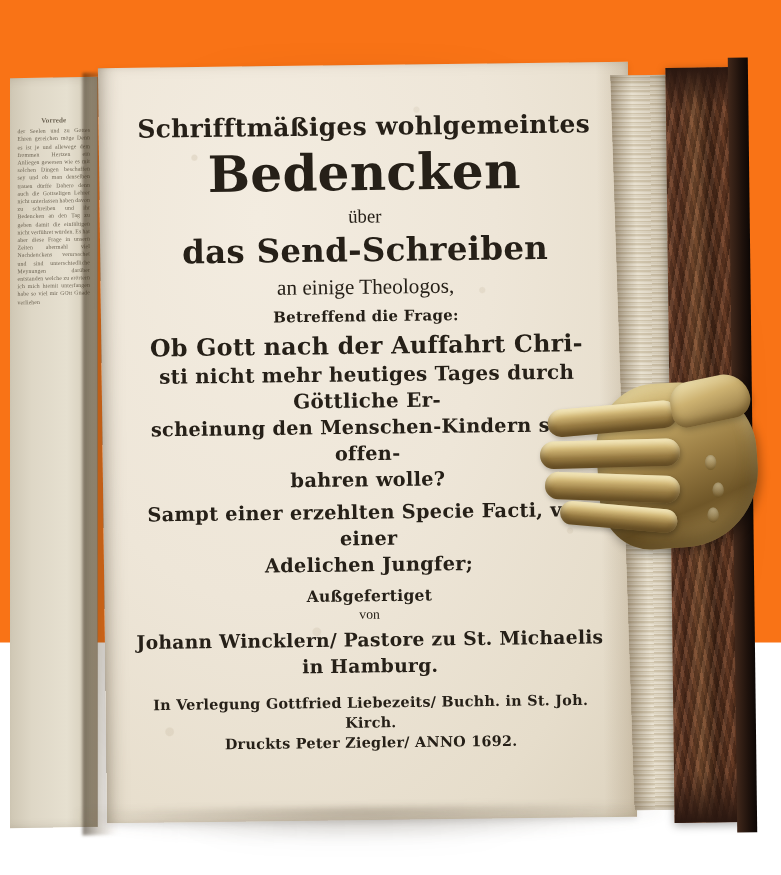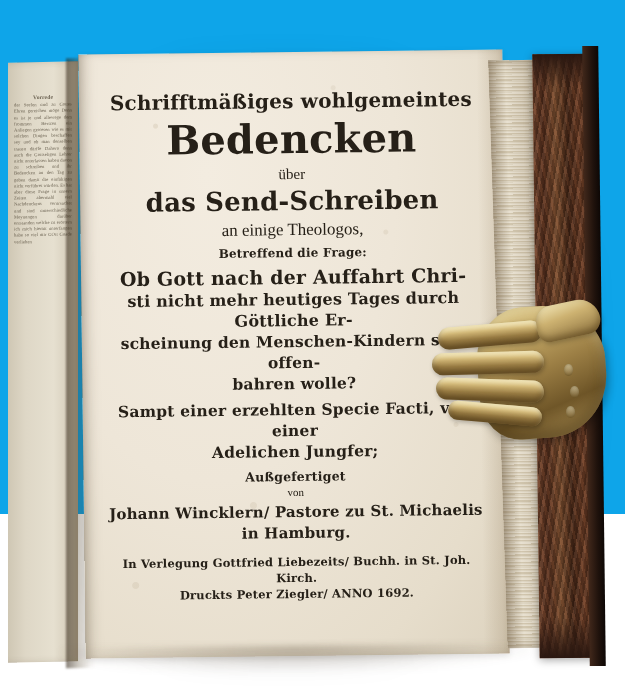--- a/index.html
+++ b/index.html
@@ -11,21 +11,21 @@
     width: 625px;
     height: 700px;
     overflow: hidden;
     font-family: "Liberation Serif", serif;
   }
 
   #page {
     position: relative;
     width: 625px;
     height: 514px;
-    background: #0ea5e9;
+    background: #f97316;
   }
 
   
   .book-shadow {
     position: absolute;
     left: 18px;
     top: 40px;
     width: 590px;
     height: 640px;
     background: radial-gradient(ellipse at 45% 50%, rgba(0,0,0,0.10) 0%, rgba(0,0,0,0.05) 55%, rgba(0,0,0,0) 75%);

